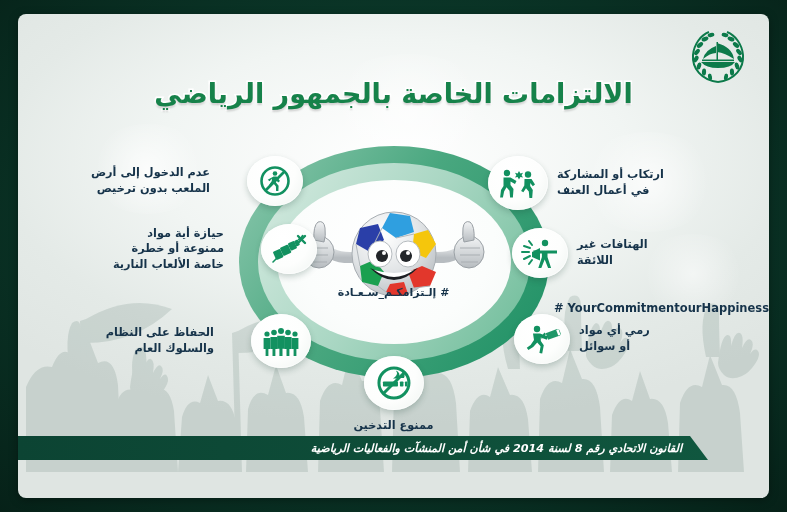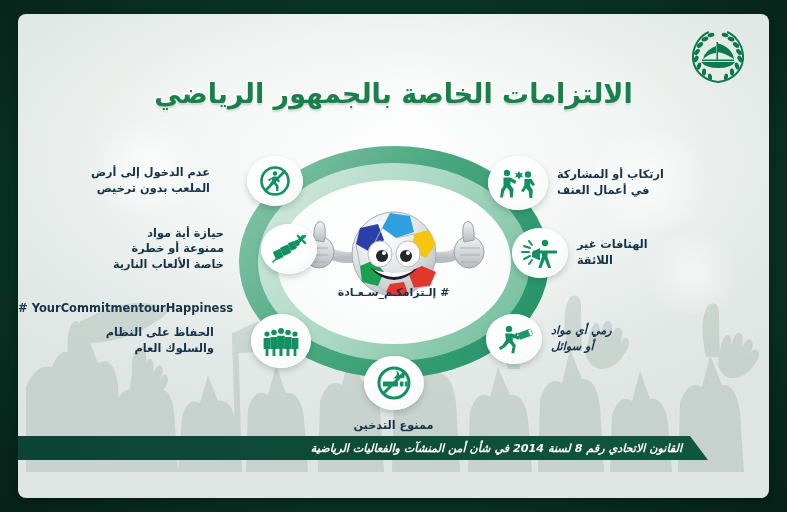--- a/index.html
+++ b/index.html
@@ -94,21 +94,21 @@
 
   
   #hashtag-ar {
     position: absolute; left: 0; right: 0; top: 272px;
     text-align: center;
     font-size: 11px; font-weight: bold; color: #16334a;
     direction: rtl;
   }
   #hashtag-en {
     position: absolute; left: 0; right: 0; top: 287px;
-    text-align: left;
+    text-align: right;
     font-size: 11.5px; font-weight: bold; color: #16334a;
     direction: ltr;
   }
 
   
   .item { position: absolute; display: flex; align-items: center; }
   .item.right { flex-direction: row; gap: 28px; }
   .item.left  { flex-direction: row; }
 
   .badge {
@@ -133,21 +133,21 @@
   .item.left  .caption { text-align: left;  margin-left: 9px; order: -1; }
 
   
   #item-entry     { right: 466px; top: 142px; }
   #item-materials { right: 452px; top: 210px; }
   #item-order     { right: 458px; top: 300px; }
 
   
   #item-violence  { left: 470px;  top: 142px; }
   #item-chants    { left: 494px;  top: 214px; align-items: center; }
-  #item-throwing  { left: 468px;  top: 300px; font-style: italic; }
+  #item-throwing  { left: 496px;  top: 300px; }
 
   
   #item-smoking {
     position: absolute;
     left: 50%; top: 342px;
     transform: translateX(-50%);
     display: flex; flex-direction: column; align-items: center;
   }
   #item-smoking .caption { margin-top: 8px; text-align: center; }
 

